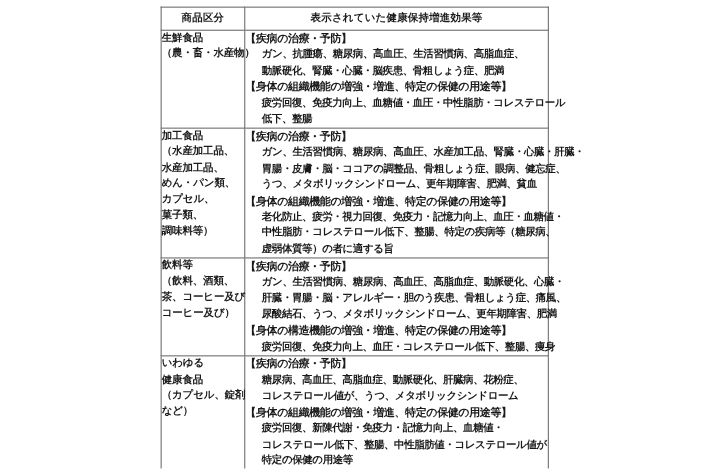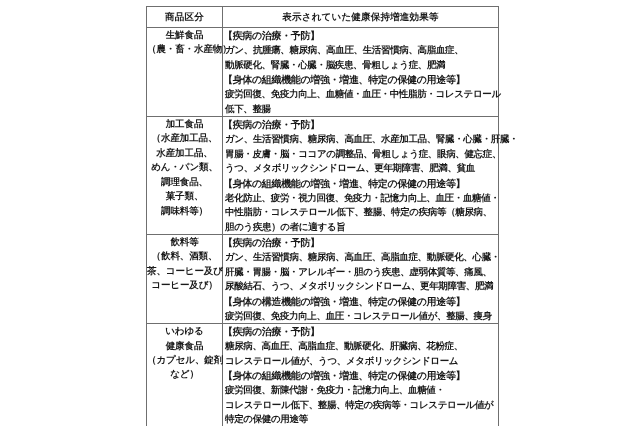--- a/index.html
+++ b/index.html
@@ -44,21 +44,20 @@
 
   .th-inner {
     font-size: 9.5px;
     font-weight: bold;
     text-align: center;
     padding: 4px 2px 4px 2px;
     line-height: 1.25;
     letter-spacing: 0.2px;
   }
   .cat-cell {
-    text-align: center;
     padding: 3px 2px 3px 2px;
   }
   .cat-line {
     font-size: 9.5px;
     font-weight: bold;
     line-height: 1.52;
     white-space: nowrap;
     letter-spacing: -0.1px;
   }
   .eff-cell {
@@ -70,21 +69,21 @@
     line-height: 1.52;
     white-space: nowrap;
     letter-spacing: -0.35px;
   }
   .eff-line {
     font-size: 9.5px;
     font-weight: bold;
     line-height: 1.52;
     white-space: nowrap;
     letter-spacing: -0.35px;
-    padding-left: 2px;
+    padding-left: 15px;
   }
 </style>
 </head>
 <body>
 
 <div class="page">
   <div class="table-wrap">
     <table class="effect-table">
       <colgroup>
         <col class="col-category">
@@ -116,67 +115,67 @@
             <div class="eff-line">低下、整腸</div>
           </td>
         </tr>
 
         <tr>
           <td class="cat-cell">
             <div class="cat-line">加工食品</div>
             <div class="cat-line">（水産加工品、</div>
             <div class="cat-line">水産加工品、</div>
             <div class="cat-line">めん・パン類、</div>
-            <div class="cat-line">調理食品、</div>
+            <div class="cat-line">カプセル、</div>
             <div class="cat-line">菓子類、</div>
             <div class="cat-line">調味料等）</div>
           </td>
           <td class="eff-cell">
             <div class="eff-head">【疾病の治療・予防】</div>
             <div class="eff-line">ガン、生活習慣病、糖尿病、高血圧、水産加工品、腎臓・心臓・肝臓・</div>
             <div class="eff-line">胃腸・皮膚・脳・ココアの調整品、骨粗しょう症、眼病、健忘症、</div>
             <div class="eff-line">うつ、メタボリックシンドローム、更年期障害、肥満、貧血</div>
             <div class="eff-head">【身体の組織機能の増強・増進、特定の保健の用途等】</div>
             <div class="eff-line">老化防止、疲労・視力回復、免疫力・記憶力向上、血圧・血糖値・</div>
             <div class="eff-line">中性脂肪・コレステロール低下、整腸、特定の疾病等（糖尿病、</div>
-            <div class="eff-line">胆のう疾患）の者に適する旨</div>
+            <div class="eff-line">虚弱体質等）の者に適する旨</div>
           </td>
         </tr>
 
         <tr>
           <td class="cat-cell">
             <div class="cat-line">飲料等</div>
             <div class="cat-line">（飲料、酒類、</div>
             <div class="cat-line">茶、コーヒー及び</div>
             <div class="cat-line">コーヒー及び）</div>
           </td>
           <td class="eff-cell">
             <div class="eff-head">【疾病の治療・予防】</div>
             <div class="eff-line">ガン、生活習慣病、糖尿病、高血圧、高脂血症、動脈硬化、心臓・</div>
-            <div class="eff-line">肝臓・胃腸・脳・アレルギー・胆のう疾患、虚弱体質等、痛風、</div>
+            <div class="eff-line">肝臓・胃腸・脳・アレルギー・胆のう疾患、骨粗しょう症、痛風、</div>
             <div class="eff-line">尿酸結石、うつ、メタボリックシンドローム、更年期障害、肥満</div>
             <div class="eff-head">【身体の構造機能の増強・増進、特定の保健の用途等】</div>
-            <div class="eff-line">疲労回復、免疫力向上、血圧・コレステロール値が、整腸、痩身</div>
+            <div class="eff-line">疲労回復、免疫力向上、血圧・コレステロール低下、整腸、痩身</div>
           </td>
         </tr>
 
         <tr>
           <td class="cat-cell">
             <div class="cat-line">いわゆる</div>
             <div class="cat-line">健康食品</div>
             <div class="cat-line">（カプセル、錠剤</div>
             <div class="cat-line">など）</div>
           </td>
           <td class="eff-cell">
             <div class="eff-head">【疾病の治療・予防】</div>
             <div class="eff-line">糖尿病、高血圧、高脂血症、動脈硬化、肝臓病、花粉症、</div>
             <div class="eff-line">コレステロール値が、うつ、メタボリックシンドローム</div>
             <div class="eff-head">【身体の組織機能の増強・増進、特定の保健の用途等】</div>
             <div class="eff-line">疲労回復、新陳代謝・免疫力・記憶力向上、血糖値・</div>
-            <div class="eff-line">コレステロール低下、整腸、特定の疾病等・コレステロール値が</div>
+            <div class="eff-line">コレステロール低下、整腸、中性脂肪値・コレステロール値が</div>
             <div class="eff-line">特定の保健の用途等</div>
           </td>
         </tr>
 
       </tbody>
     </table>
   </div>
 </div>
 
 </body></html>

